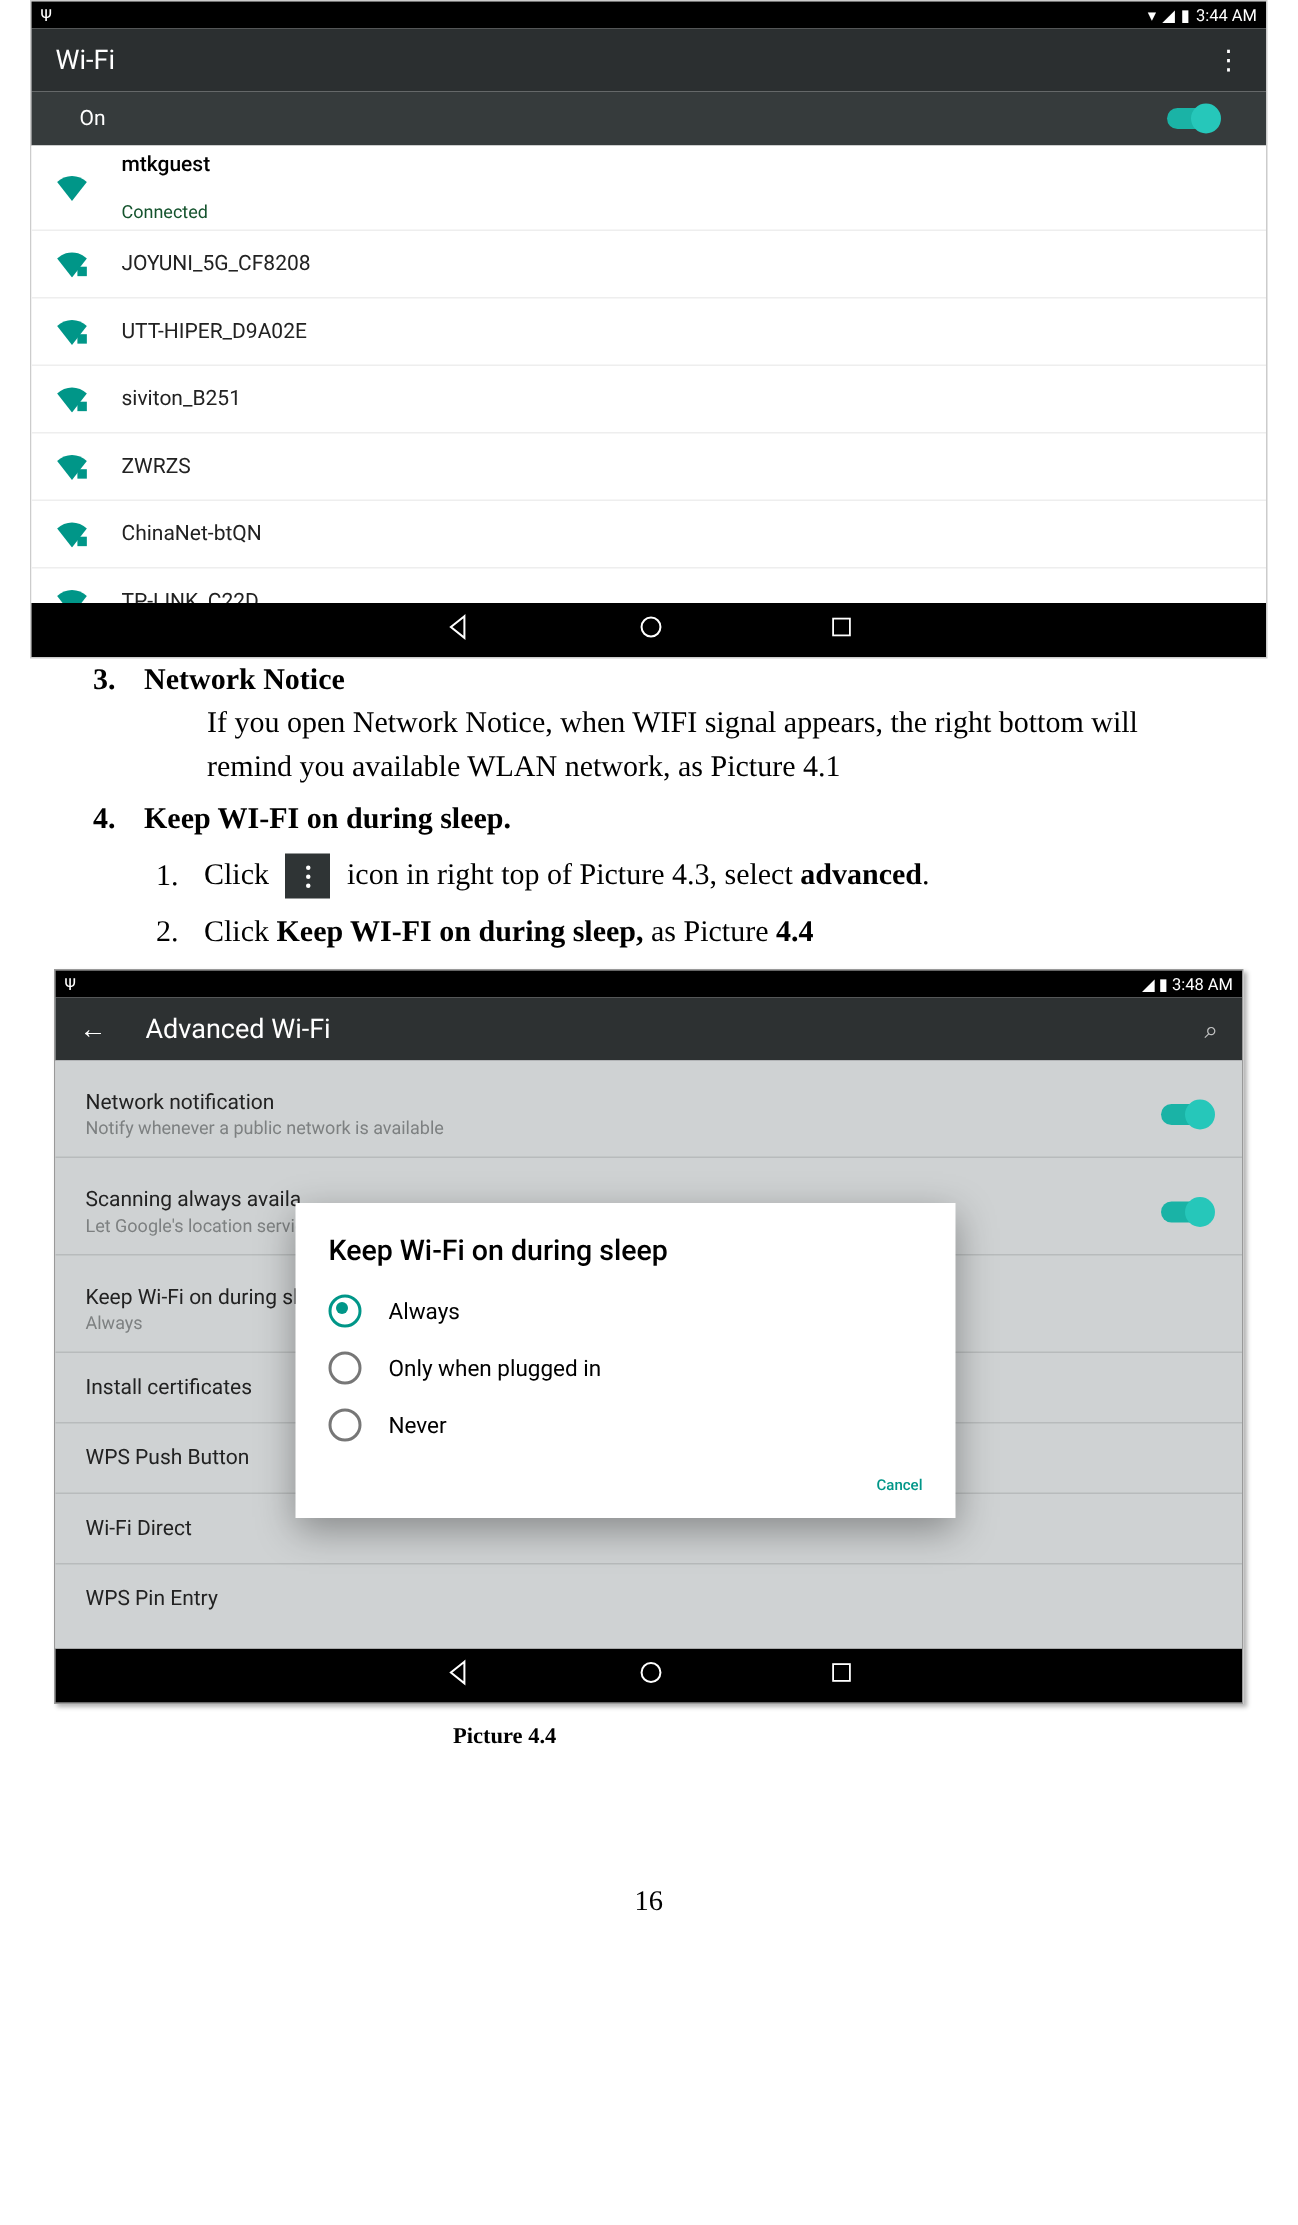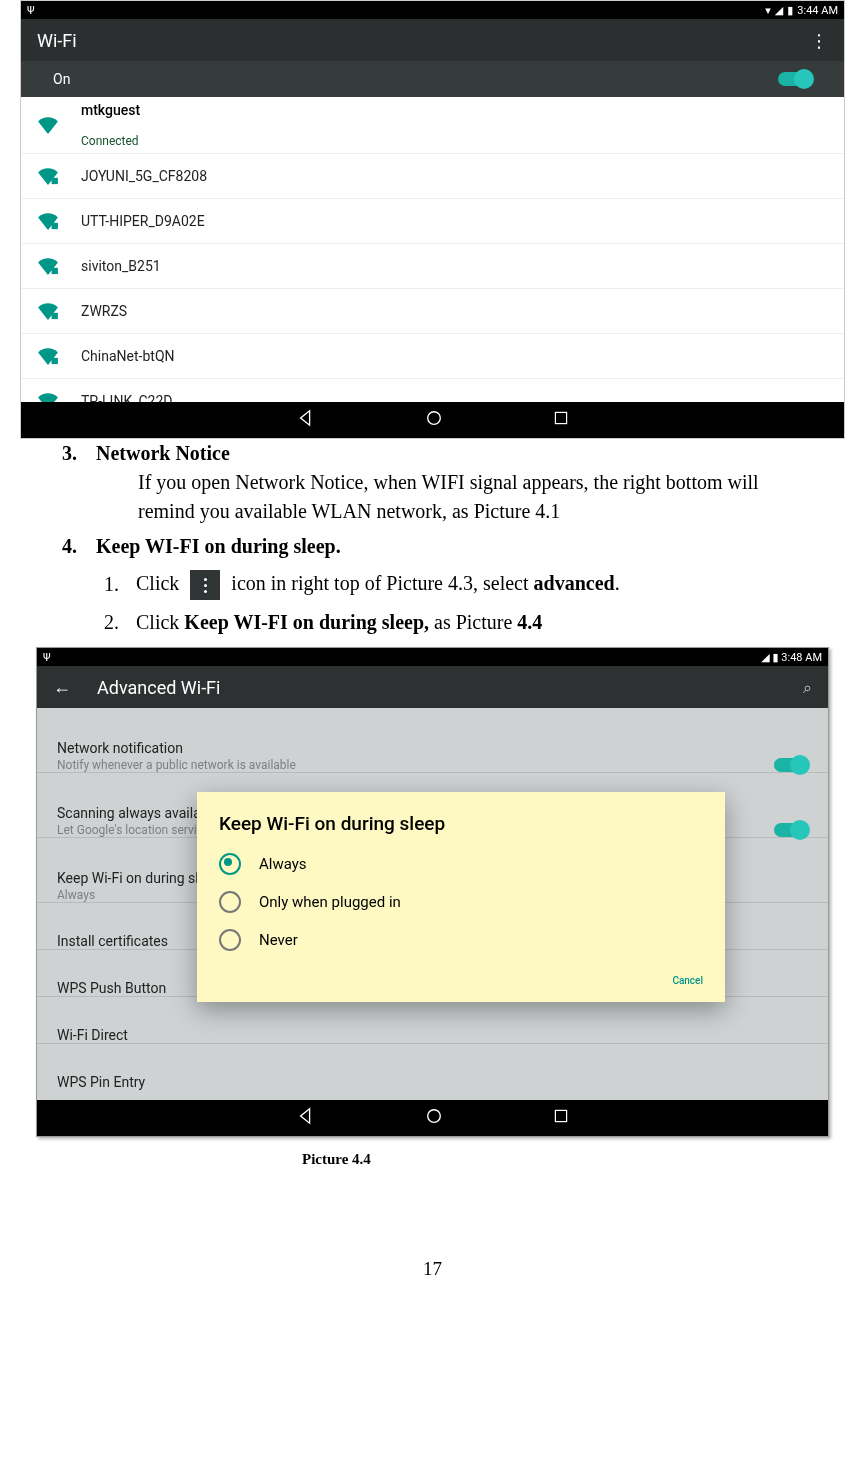--- a/index.html
+++ b/index.html
@@ -37,26 +37,26 @@
   .num-inner { width: 32px; flex-shrink: 0; }
   .click-icon { display: inline-flex; width: 30px; height: 30px; background: #2f3435; align-items: center; justify-content: center; vertical-align: middle; margin: 0 6px; }
   .click-icon .dots { width: 3px; height: 3px; background: #fff; border-radius: 50%; box-shadow: 0 -6px 0 #fff, 0 6px 0 #fff; }
 
   
   .shot2 { margin: 10px 36px 0 36px; border: 1px solid #999; position: relative; font-family: Roboto, Arial, sans-serif; box-shadow: 2px 2px 3px rgba(0,0,0,0.3); }
   .s2-status { background: #000; color: #fff; height: 18px; font-size: 11px; display: flex; align-items: center; justify-content: space-between; padding: 0 6px; }
   .s2-title { background: #2d3132; color: #fff; height: 42px; display: flex; align-items: center; justify-content: space-between; padding: 0 16px; font-size: 18px; }
   .s2-title .left { display: flex; align-items: center; gap: 26px; }
   .s2-body { background: #cfd2d3; position: relative; }
-  .advrow { height: 56px; border-bottom: 1px solid #b8bbbc; padding: 8px 20px 0 20px; display: flex; align-items: flex-end; justify-content: space-between; }
+  .advrow { height: 56px; border-bottom: 1px solid #b8bbbc; padding: 8px 20px 0 20px; display: flex; align-items: center; justify-content: space-between; }
   .advrow.slim { height: 46px; padding-top: 0; }
   .advrow .t { font-size: 14px; color: #222; }
   .advrow .s { font-size: 12px; color: #7d8081; margin-top: 2px; }
 
-  .dialog { position: absolute; top: 84px; left: 160px; width: 528px; background: #fef9c3; box-shadow: 0 8px 24px rgba(0,0,0,0.35); padding: 20px 0 10px 0; }
+  .dialog { position: absolute; top: 95px; left: 160px; width: 440px; background: #ffffff; box-shadow: 0 8px 24px rgba(0,0,0,0.35); padding: 20px 0 10px 0; }
   .dialog .dtitle { font-size: 19px; font-weight: 500; padding: 0 22px 10px 22px; }
   .dopt { display: flex; align-items: center; padding: 8px 22px; font-size: 15px; }
   .radio { width: 18px; height: 18px; border: 2px solid #777; border-radius: 50%; margin-right: 18px; position: relative; }
   .radio.sel { border-color: #009688; }
   .radio.sel::after { content: ""; position: absolute; top: 3px; left: 3px; width: 8px; height: 8px; background: #009688; border-radius: 50%; }
   .dialog .dbtn { text-align: right; padding: 16px 22px 6px 12px; color: #009688; font-weight: 500; font-size: 10px; }
 
   .caption2 { font-family: "Times New Roman", serif; font-weight: bold; font-size: 15px; text-align: left; margin: 14px 0 0 302px; }
 
   .pagenum { text-align: center; font-size: 19px; margin: 90px 0 18px 0; }
@@ -272,14 +272,14 @@
             <circle cx="10" cy="10" r="7" fill="none" stroke="#fff" stroke-width="1.5"></circle>
           </svg></span>
       <span class="nbtn"><svg width="16" height="16" viewBox="0 0 20 20">
             <rect x="3" y="3" width="14" height="14" fill="none" stroke="#fff" stroke-width="1.5"></rect>
           </svg></span>
     </div>
   </div>
 
   <div class="caption2">Picture 4.4</div>
 
-  <div class="pagenum">17</div>
+  <div class="pagenum">16</div>
 </div>
 
 </body></html>

